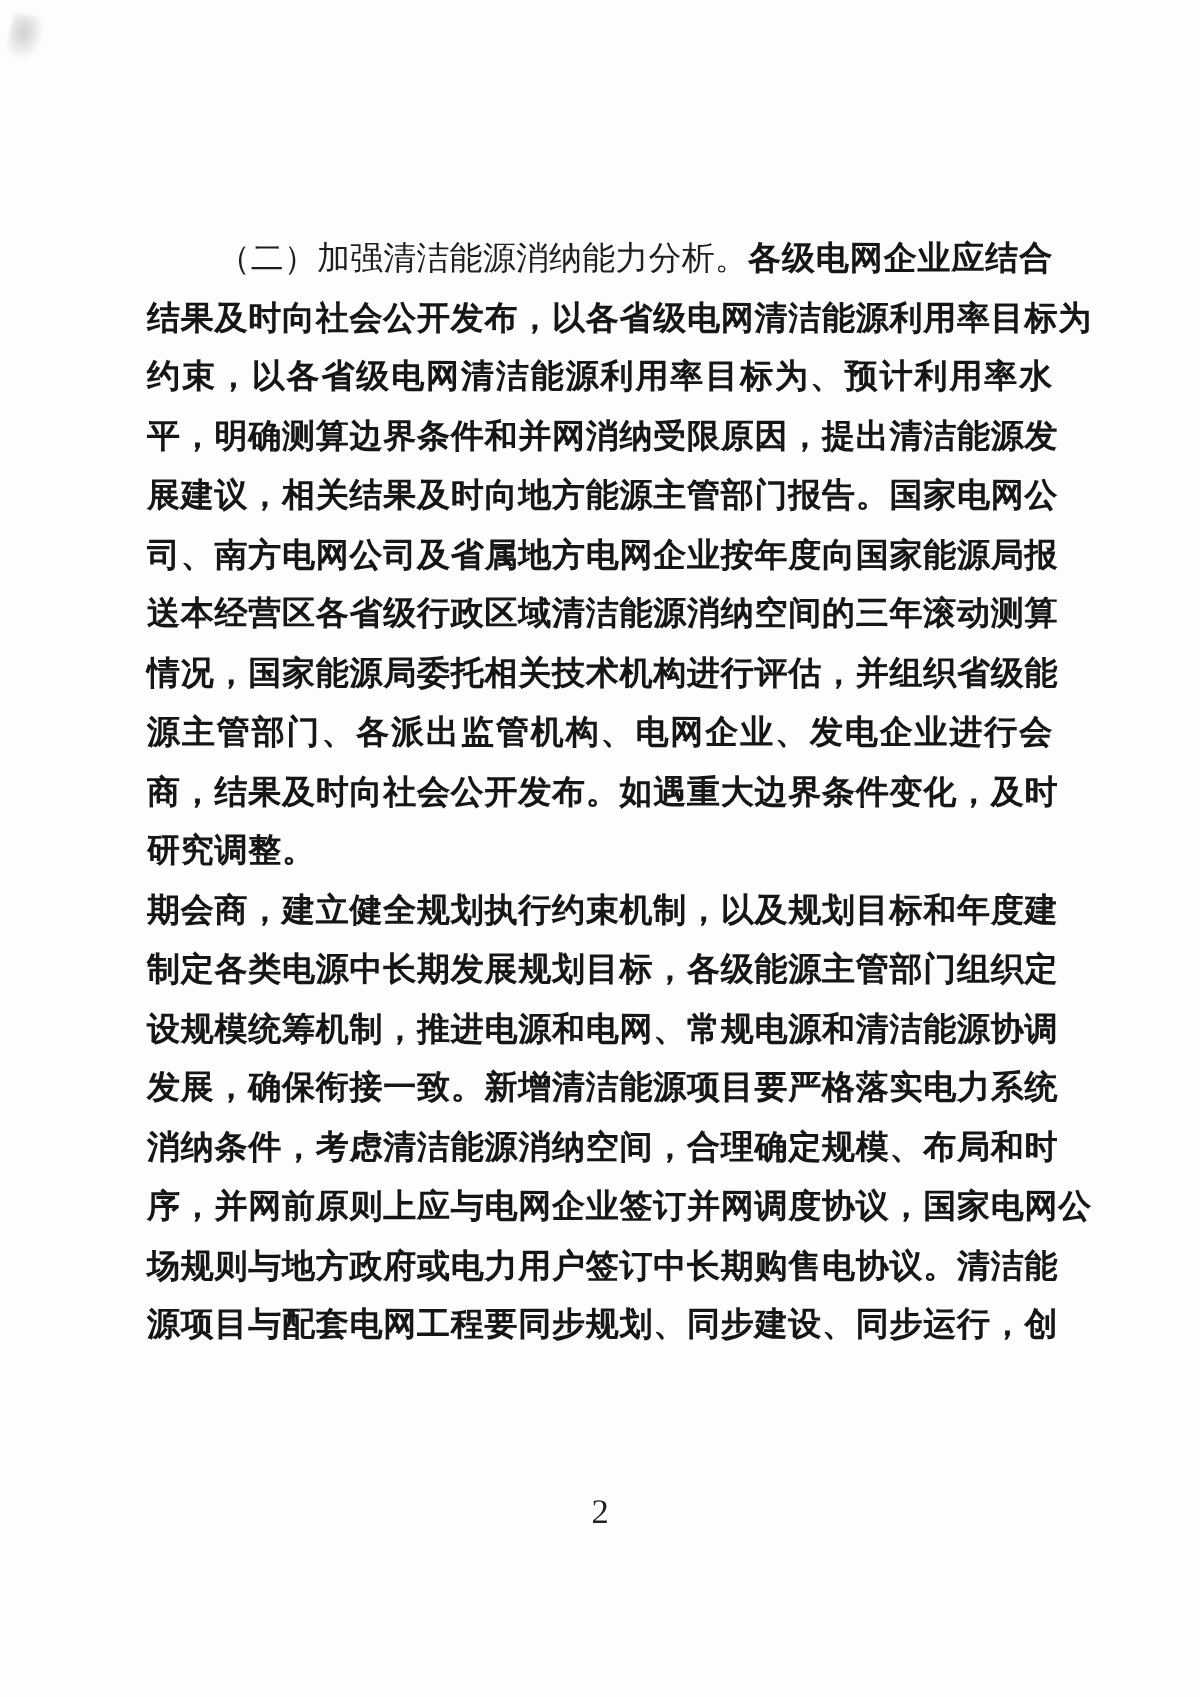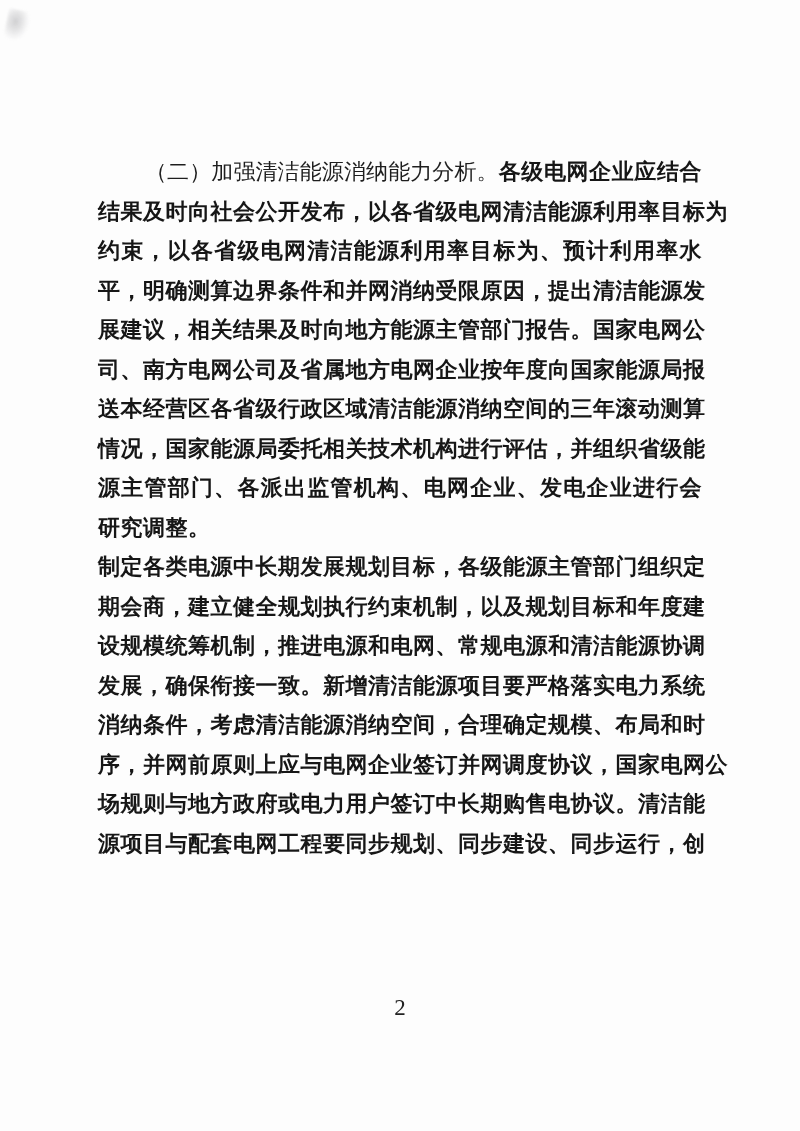--- a/index.html
+++ b/index.html
@@ -79,23 +79,24 @@
   <div class="doc-body" id="doc-body">
       <div class="text-line indent"><span class="seg-kai">（二）加强清洁能源消纳能力分析。</span><span class="seg-hei">各级电网企业应结合</span></div>
       <div class="text-line"><span class="seg-hei">结果及时向社会公开发布，以各省级电网清洁能源利用率目标为</span></div>
       <div class="text-line"><span class="seg-hei">约束，以各省级电网清洁能源利用率目标为、预计利用率水</span></div>
       <div class="text-line"><span class="seg-hei">平，明确测算边界条件和并网消纳受限原因，提出清洁能源发</span></div>
       <div class="text-line"><span class="seg-hei">展建议，相关结果及时向地方能源主管部门报告。国家电网公</span></div>
       <div class="text-line"><span class="seg-hei">司、南方电网公司及省属地方电网企业按年度向国家能源局报</span></div>
       <div class="text-line"><span class="seg-hei">送本经营区各省级行政区域清洁能源消纳空间的三年滚动测算</span></div>
       <div class="text-line"><span class="seg-hei">情况，国家能源局委托相关技术机构进行评估，并组织省级能</span></div>
       <div class="text-line"><span class="seg-hei">源主管部门、各派出监管机构、电网企业、发电企业进行会</span></div>
+      <div class="text-line"><span class="seg-hei">商，结果及时向社会公开发布。如遇重大边界条件变化，及时</span></div>
       <div class="text-line no-justify"><span class="seg-hei">研究调整。</span></div>
+      <div class="text-line"><span class="seg-hei">期会商，建立健全规划执行约束机制，以及规划目标和年度建</span></div>
       <div class="text-line"><span class="seg-hei">制定各类电源中长期发展规划目标，各级能源主管部门组织定</span></div>
-      <div class="text-line"><span class="seg-hei">期会商，建立健全规划执行约束机制，以及规划目标和年度建</span></div>
       <div class="text-line"><span class="seg-hei">设规模统筹机制，推进电源和电网、常规电源和清洁能源协调</span></div>
       <div class="text-line"><span class="seg-hei">发展，确保衔接一致。新增清洁能源项目要严格落实电力系统</span></div>
       <div class="text-line"><span class="seg-hei">消纳条件，考虑清洁能源消纳空间，合理确定规模、布局和时</span></div>
       <div class="text-line"><span class="seg-hei">序，并网前原则上应与电网企业签订并网调度协议，国家电网公</span></div>
       <div class="text-line"><span class="seg-hei">场规则与地方政府或电力用户签订中长期购售电协议。清洁能</span></div>
       <div class="text-line"><span class="seg-hei">源项目与配套电网工程要同步规划、同步建设、同步运行，创</span></div>
     </div>
   <div class="page-number">2</div>
 </div>
 

